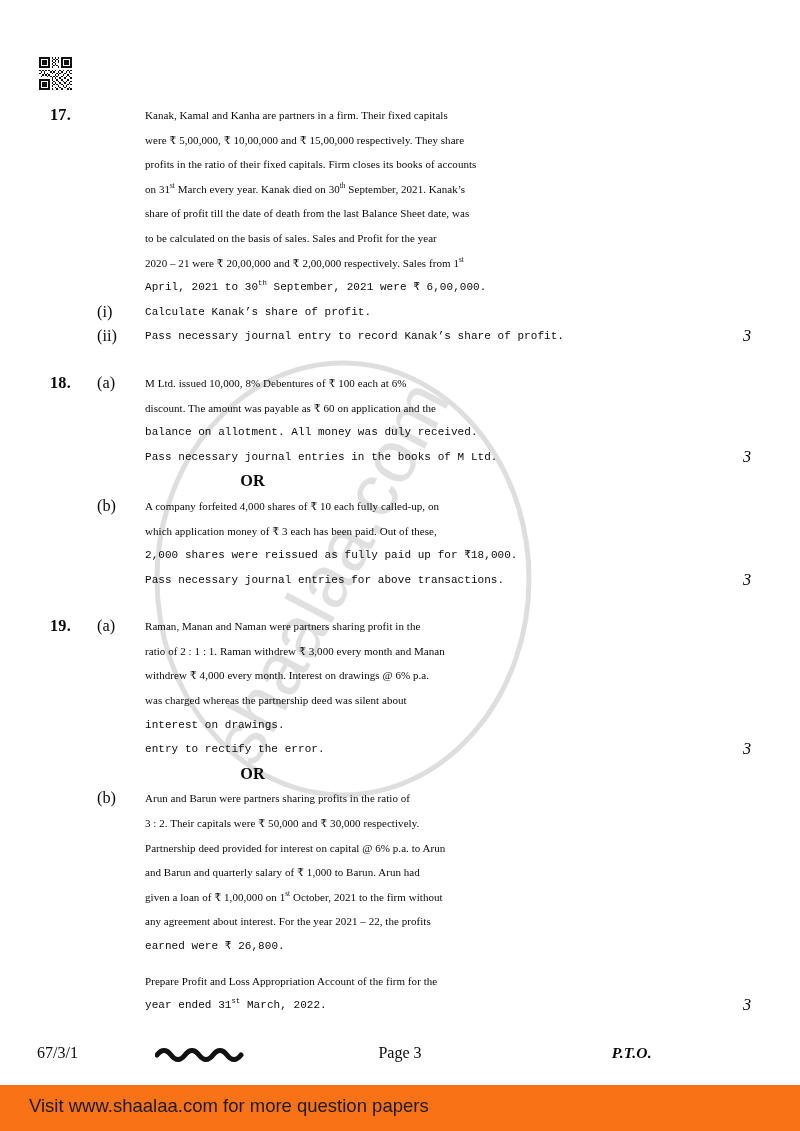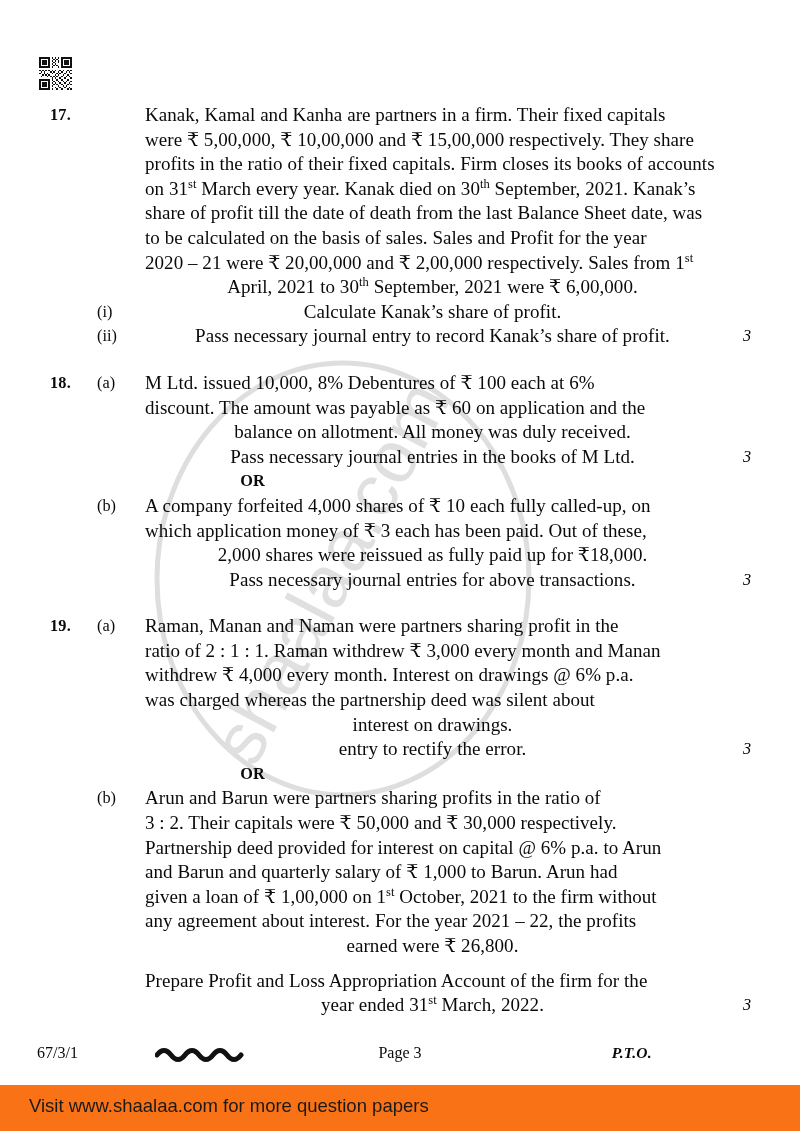--- a/index.html
+++ b/index.html
@@ -81,27 +81,27 @@
     position: absolute;
     left: 97px;
     top: 0;
     width: 40px;
     font-size: 16.3px;
     line-height: 24.6px;
   }
   .body-text {
     margin: 0 0 0 145px;
     width: 575px;
-    font-size: 19px;
+    font-size: 11px;
     line-height: 24.6px;
     text-align: justify;
     text-justify: inter-word;
     letter-spacing: 0.05px;
   }
-  .body-text.last-line { text-align: center; }
+  .body-text.last-line { text-align: left; font-family: Liberation Mono, monospace; }
   .body-text sup {
     font-size: 0.66em;
     vertical-align: super;
     line-height: 0;
   }
 
   .marks {
     position: absolute;
     right: 42px;
     width: 22px;

